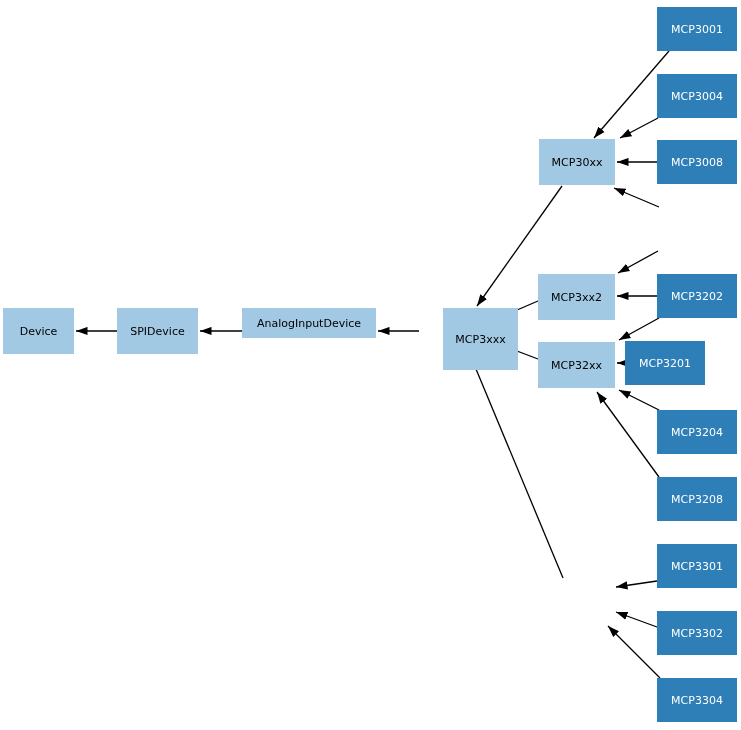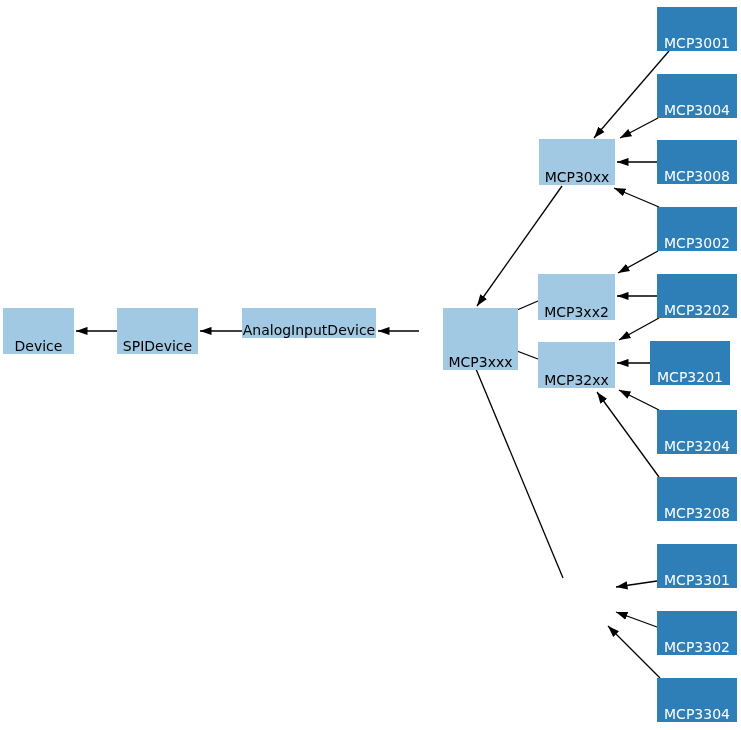--- a/index.html
+++ b/index.html
@@ -15,23 +15,23 @@
     overflow: hidden;
   }
   #edges {
     position: absolute;
     left: 0; top: 0;
   }
   #edges line { stroke: var(--edge, #000000); stroke-width: 1.3; }
   .node {
     position: absolute;
     display: flex;
-    align-items: flex-end;
+    align-items: center;
     justify-content: center;
-    font-size: 14px;
+    font-size: 11px;
     white-space: nowrap;
     cursor: pointer;
   }
   .node.base { background: var(--base-fill, #a2c9e3); color: var(--base-text, #000000); }
   .node.leaf { background: var(--leaf-fill, #2e7eb8); color: var(--leaf-text, #ffffff); }
 </style>
 </head>
 <body>
 
 <div id="canvas">
@@ -88,27 +88,24 @@
 
   <div class="node leaf" style="left:657px; top:7px;   width:80px; height:44px">
       <span>MCP3001</span>
     </div>
   <div class="node leaf" style="left:657px; top:74px;  width:80px; height:44px">
       <span>MCP3004</span>
     </div>
   <div class="node leaf" style="left:657px; top:140px; width:80px; height:44px">
       <span>MCP3008</span>
     </div>
-  <div class="node leaf" style="left:657px; top:207px; width:80px; height:44px">
-      <span>MCP3002</span>
-    </div>
   <div class="node leaf" style="left:657px; top:274px; width:80px; height:44px">
       <span>MCP3202</span>
     </div>
-  <div class="node leaf" style="left:650px; top:341px; width:80px; height:44px">
+  <div class="node leaf" style="left:625px; top:341px; width:80px; height:44px">
       <span>MCP3201</span>
     </div>
   <div class="node leaf" style="left:657px; top:410px; width:80px; height:44px">
       <span>MCP3204</span>
     </div>
   <div class="node leaf" style="left:657px; top:477px; width:80px; height:44px">
       <span>MCP3208</span>
     </div>
   <div class="node leaf" style="left:657px; top:544px; width:80px; height:44px">
       <span>MCP3301</span>

